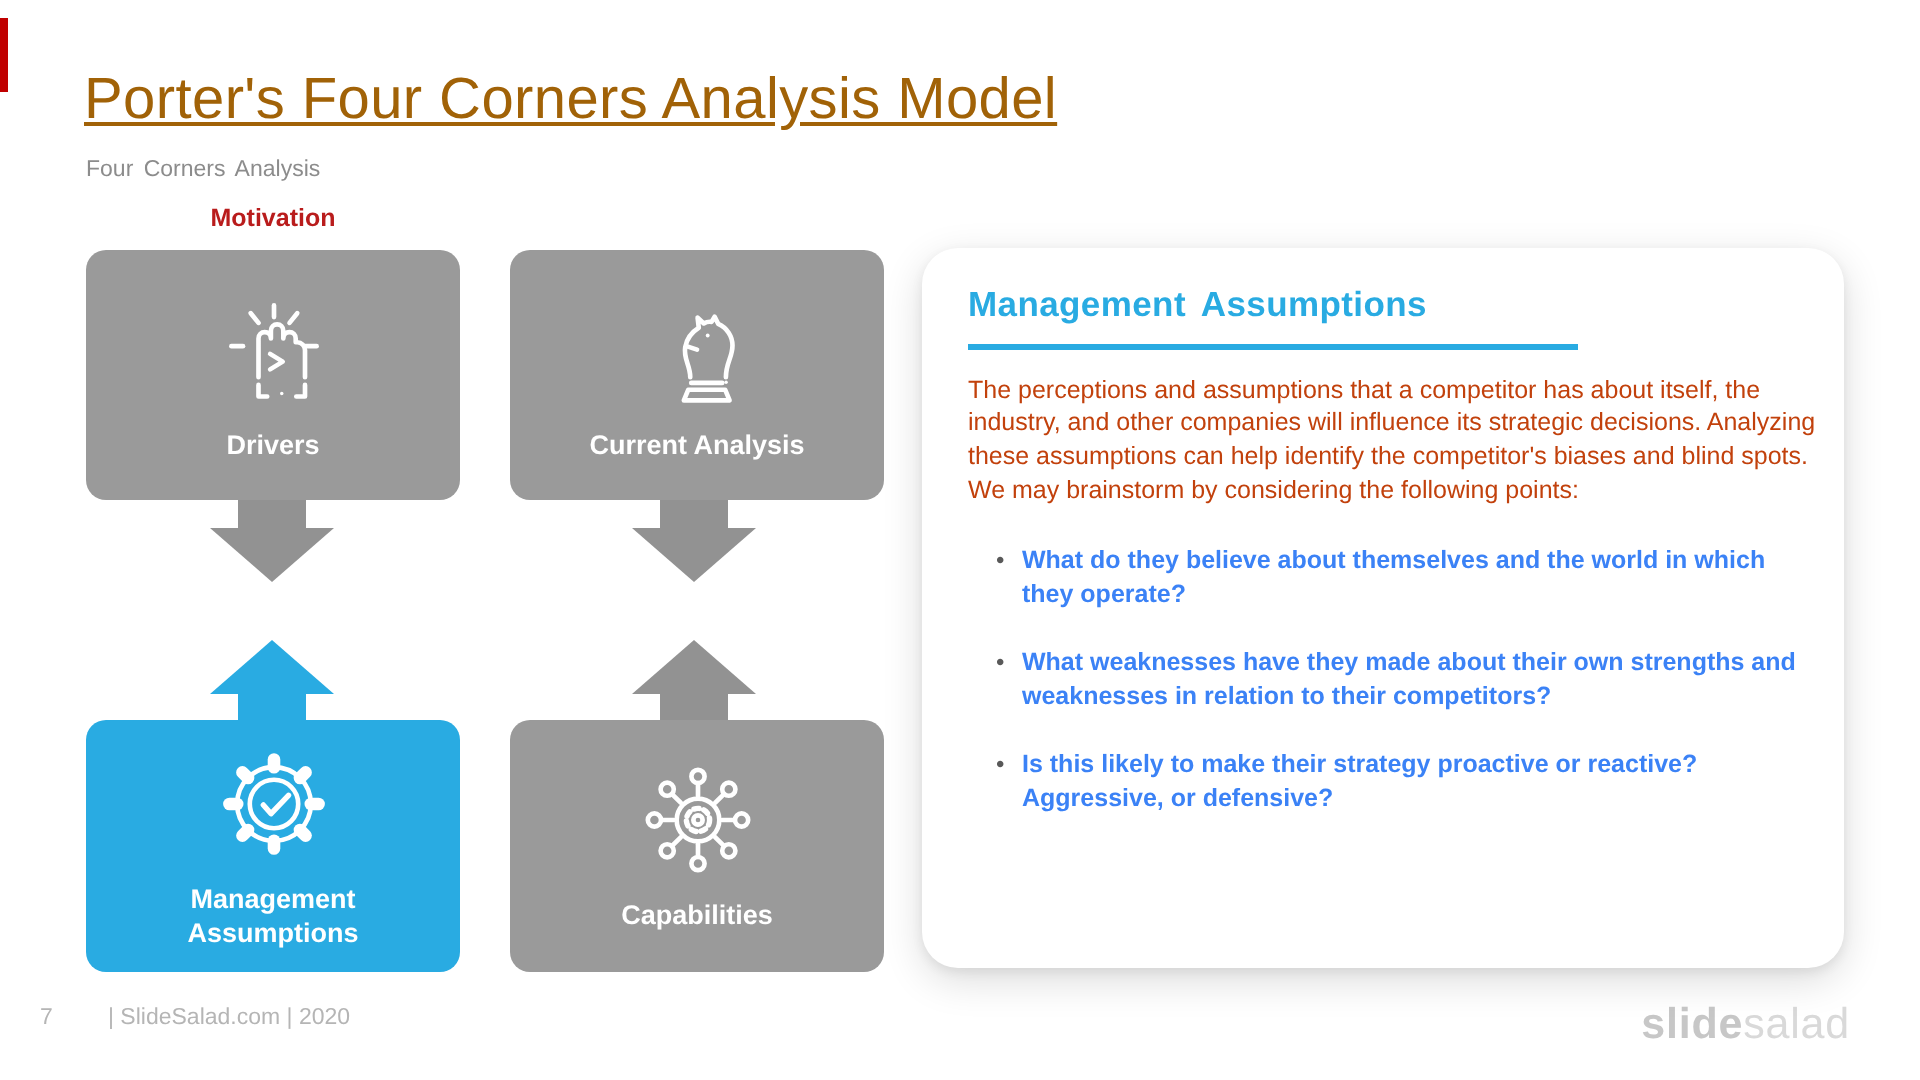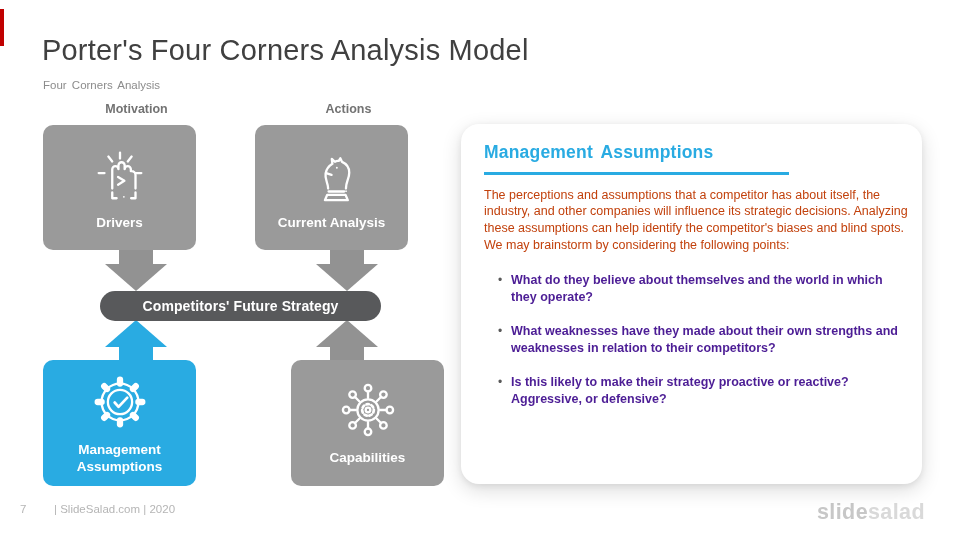--- a/index.html
+++ b/index.html
@@ -2,36 +2,36 @@
 <html><head>
 <meta charset="utf-8">
 <style>
   * { margin:0; padding:0; box-sizing:border-box; }
   html,body { width:960px; height:540px; }
   body { font-family:"Liberation Sans", sans-serif; background:#fff; }
   .slide { position:relative; width:960px; height:540px; background:#fff; overflow:hidden; }
 
   .accent-bar { position:absolute; left:0; top:9px; width:4px; height:37px; background:#C00000; }
 
-  .title { position:absolute; left:42px; top:34px; font-size:29px; color:#404040; letter-spacing:.2px; }
+  .title { position:absolute; left:42px; top:34px; font-size:29px; color:#a16207; letter-spacing:.2px;text-decoration:underline; }
   .subtitle { position:absolute; left:43px; top:79px; font-size:11.5px; color:#8c8c8c; word-spacing:2px; }
 
   .col-header { position:absolute; top:102px; width:187px; text-align:center;
-                font-size:12.5px; font-weight:bold; color:#737373; }
+                font-size:12.5px; font-weight:bold; color:#b91c1c; }
   .col-header.c1 { left:43px; }
   .col-header.c2 { left:255px; }
 
-  .box { position:absolute; width:153px; border-radius:10px; display:flex; flex-direction:column;
+  .box { position:absolute; width:187px; border-radius:10px; display:flex; flex-direction:column;
          align-items:center; justify-content:center; gap:9px; }
   .box .label { font-size:13.5px; font-weight:bold; color:#fff; text-align:center; line-height:1.25; }
   .box-drivers      { left:43px;  top:125px; height:125px; background:#9A9A9A; }
   .box-strategy     { left:255px; top:125px; height:125px; background:#9A9A9A; }
   .box-assumptions  { left:43px;  top:360px; height:126px; background:#29ABE2; }
   .box-assumptions .label { width:110px; }
-  .box-capabilities { left:255px; top:360px; height:126px; background:#9A9A9A;margin-left:36px; }
+  .box-capabilities { left:255px; top:360px; height:126px; background:#9A9A9A; }
   .box svg { display:block; }
 
   .stem { position:absolute; width:34px; }
   .head { position:absolute; width:62px; height:27px; }
   .down { clip-path:polygon(0 0,100% 0,50% 100%); }
   .up   { clip-path:polygon(50% 0,100% 100%,0 100%); }
   .gray-arrow { background:#929292; }
   .blue-arrow { background:#29ABE2; }
   .stem-dl { left:119px; top:250px; height:15px; }
   .head-dl { left:105px; top:264px; }
@@ -48,40 +48,39 @@
 
   .card { position:absolute; left:461px; top:124px; width:461px; height:360px; background:#fff;
           border-radius:18px; box-shadow:0 6px 20px rgba(0,0,0,.14), 0 2px 6px rgba(0,0,0,.07);
           padding:18px 20px 0 23px; z-index:4; }
   .card h2 { font-size:17.5px; font-weight:bold; color:#29ABE2; word-spacing:3px; letter-spacing:.2px; }
   .underline { width:305px; height:2.5px; background:#29ABE2; margin-top:9px; }
   .card p { margin-top:12px; width:424px; font-size:12.5px; line-height:1.34; color:#c2410c; }
   .bullets { margin-top:18px; }
   .bullet { display:flex; margin-bottom:17px; width:418px; }
   .bullet .dot { width:13px; flex:0 0 13px; margin-left:14px; color:#595959; font-size:12px; line-height:1.4; }
-  .bullet .btxt { font-size:12.5px; font-weight:bold; color:#4c1d95; line-height:1.36; }
+  .bullet .btxt { font-size:12.5px; font-weight:bold; color:#3b82f6; line-height:1.36; }
 
   .page-num { position:absolute; left:20px; top:503px; font-size:11.5px; color:#b5b5b5; }
   .footer-text { position:absolute; left:44px; top:503px; font-size:11.5px; color:#b5b5b5;margin-left:10px; }
   .logo { position:absolute; right:35px; top:500px; font-size:21.5px; letter-spacing:.4px; }
   .logo .l1 { font-weight:bold; color:#c7c7c7;margin-left:36px; }
-  .logo .l2 { font-weight:bold; color:#d9d9d9; }
+  .logo .l2 { font-weight:normal; color:#d9d9d9; }
 </style>
 </head>
 <body>
 
 <div class="slide">
 
   <div class="accent-bar"></div>
 
   <div class="title">Porter's Four Corners Analysis Model</div>
   <div class="subtitle">Four Corners Analysis</div>
 
   <div class="col-header c1">Motivation</div>
-  <div class="col-header c2">Actions</div>
 
   <div class="box box-drivers">
     <span>
       <svg width="62" height="62" viewBox="0 0 64 64" fill="none" stroke="#fff" stroke-width="2.4" stroke-linecap="round" stroke-linejoin="round">
         <path d="M10 30 h6"></path>
           <path d="M48 30 h6"></path>
         <path d="M20 13 l4 5"></path>
           <path d="M32 9 v6"></path>
           <path d="M44 13 l-4 5"></path>
         <path d="M24 46 V26 a3.2 3.2 0 0 1 6.4 0 v-4 a3.2 3.2 0 0 1 6.4 0 v4 a3.2 3.2 0 0 1 6.4 0 v2 h0.8 a4 4 0 0 1 4 4 V46"></path>
@@ -110,21 +109,20 @@
 
   <div class="stem stem-dl gray-arrow"></div>
   <div class="head down head-dl gray-arrow"></div>
   <div class="stem stem-dr gray-arrow"></div>
   <div class="head down head-dr gray-arrow"></div>
   <div class="head up head-ul blue-arrow"></div>
   <div class="stem stem-ul blue-arrow"></div>
   <div class="head up head-ur gray-arrow"></div>
   <div class="stem stem-ur gray-arrow"></div>
 
-  <div class="pill">Competitors' Future Strategy</div>
 
   <div class="box box-assumptions">
     <span>
       <svg width="62" height="62" viewBox="0 0 64 64" fill="none" stroke="#fff" stroke-linecap="round" stroke-linejoin="round">
         <g stroke-width="6.5">
           <path d="M51 32 h4"></path>
             <path d="M45.4 45.4 l2.9 2.9"></path>
             <path d="M32 51 v4"></path>
           <path d="M18.6 45.4 l-2.9 2.9"></path>
             <path d="M13 32 h-4"></path>

